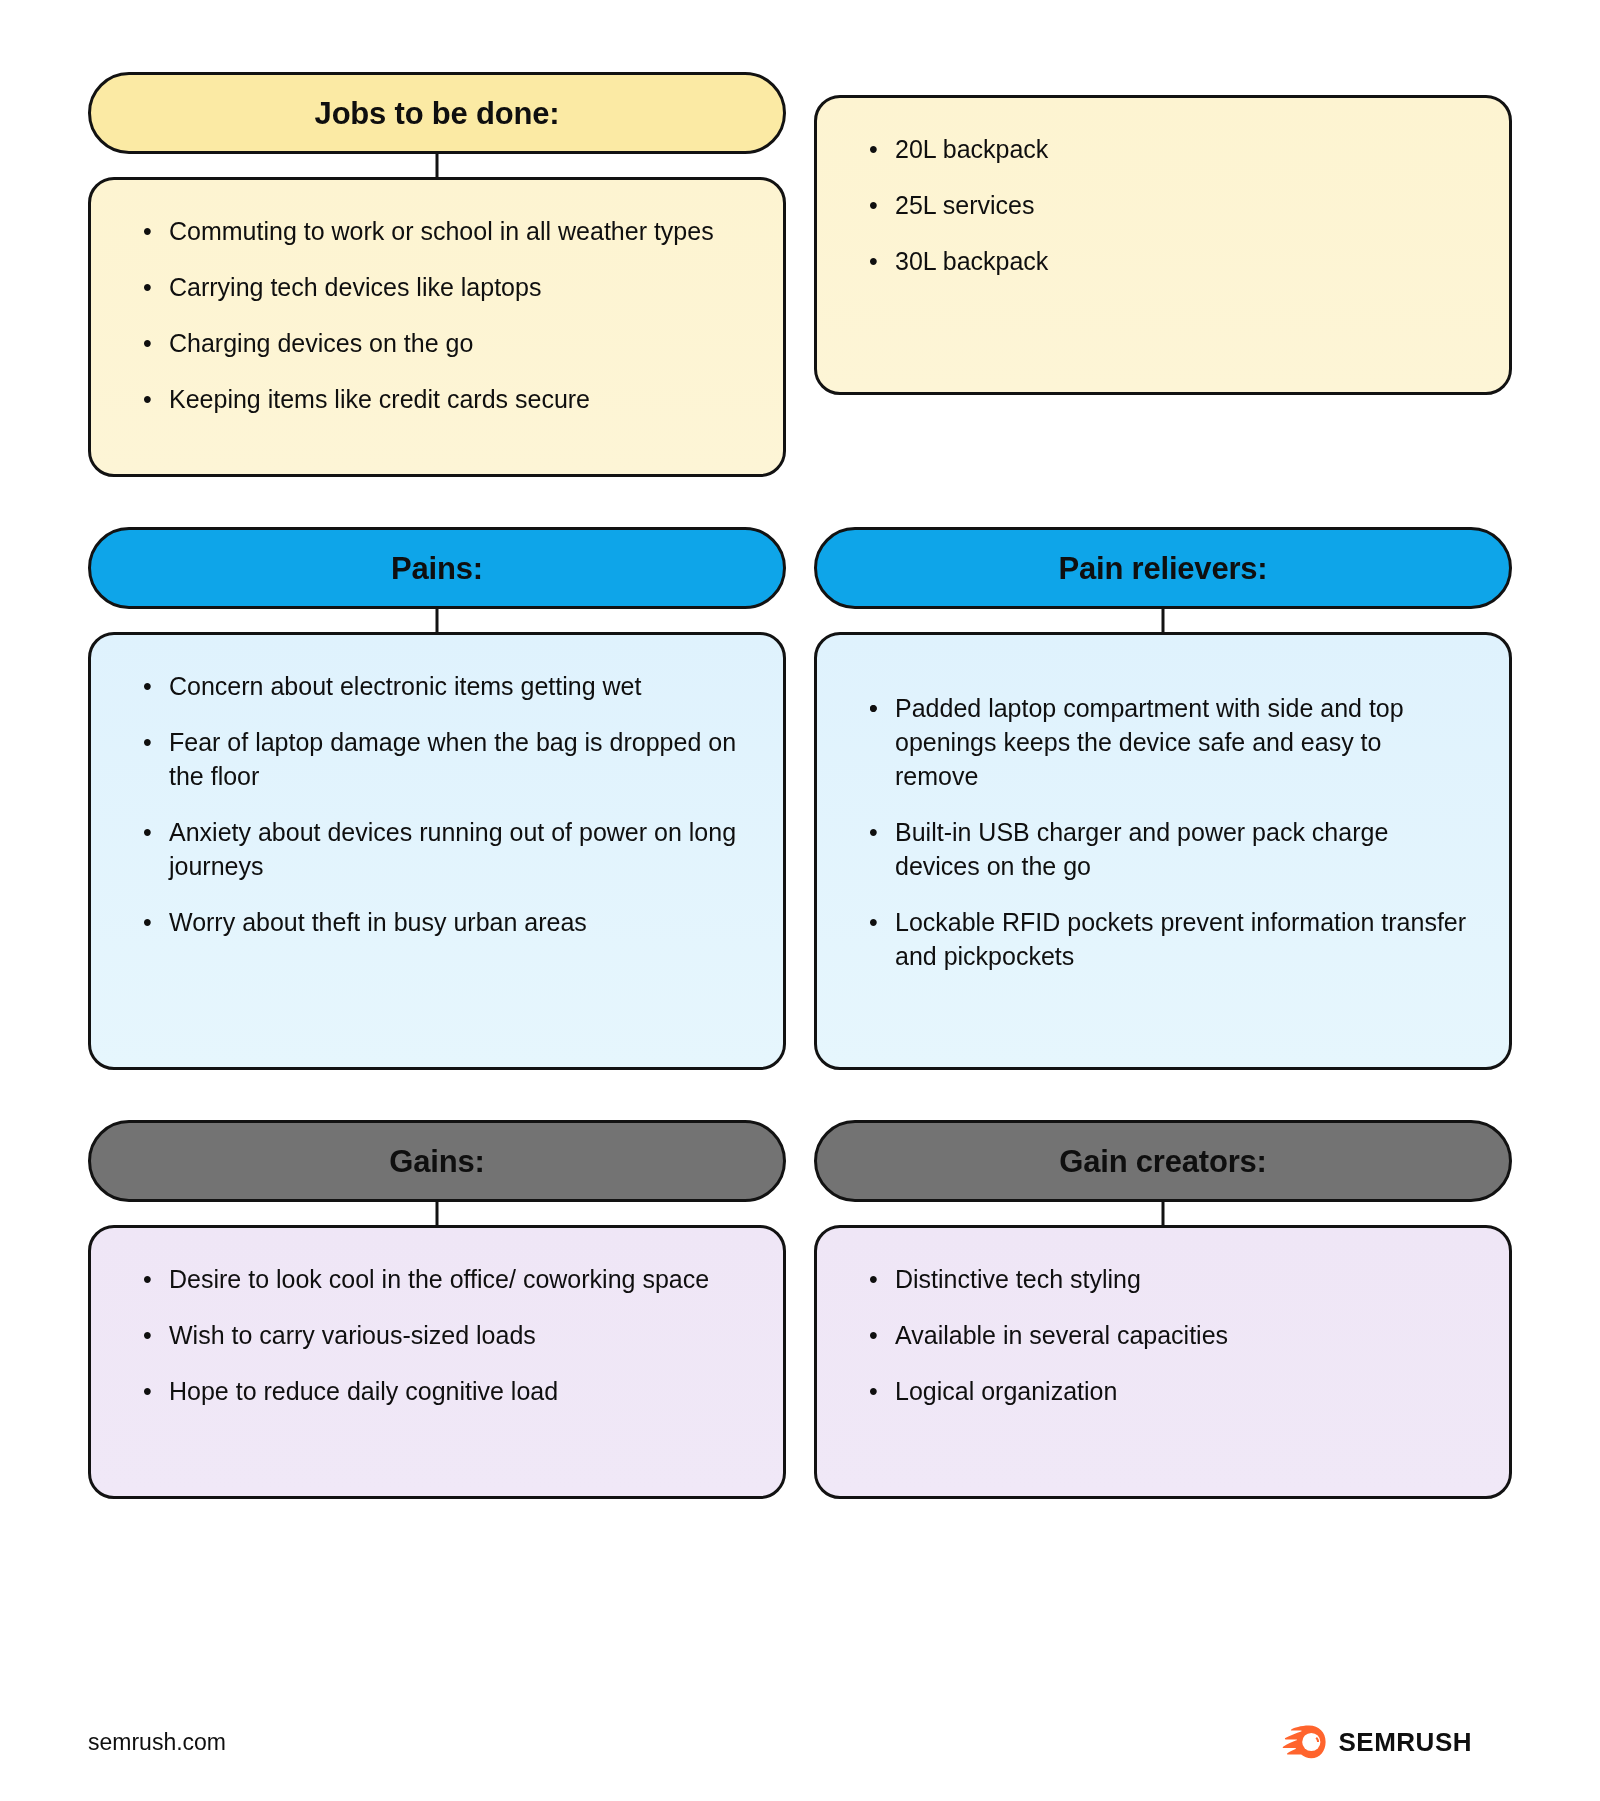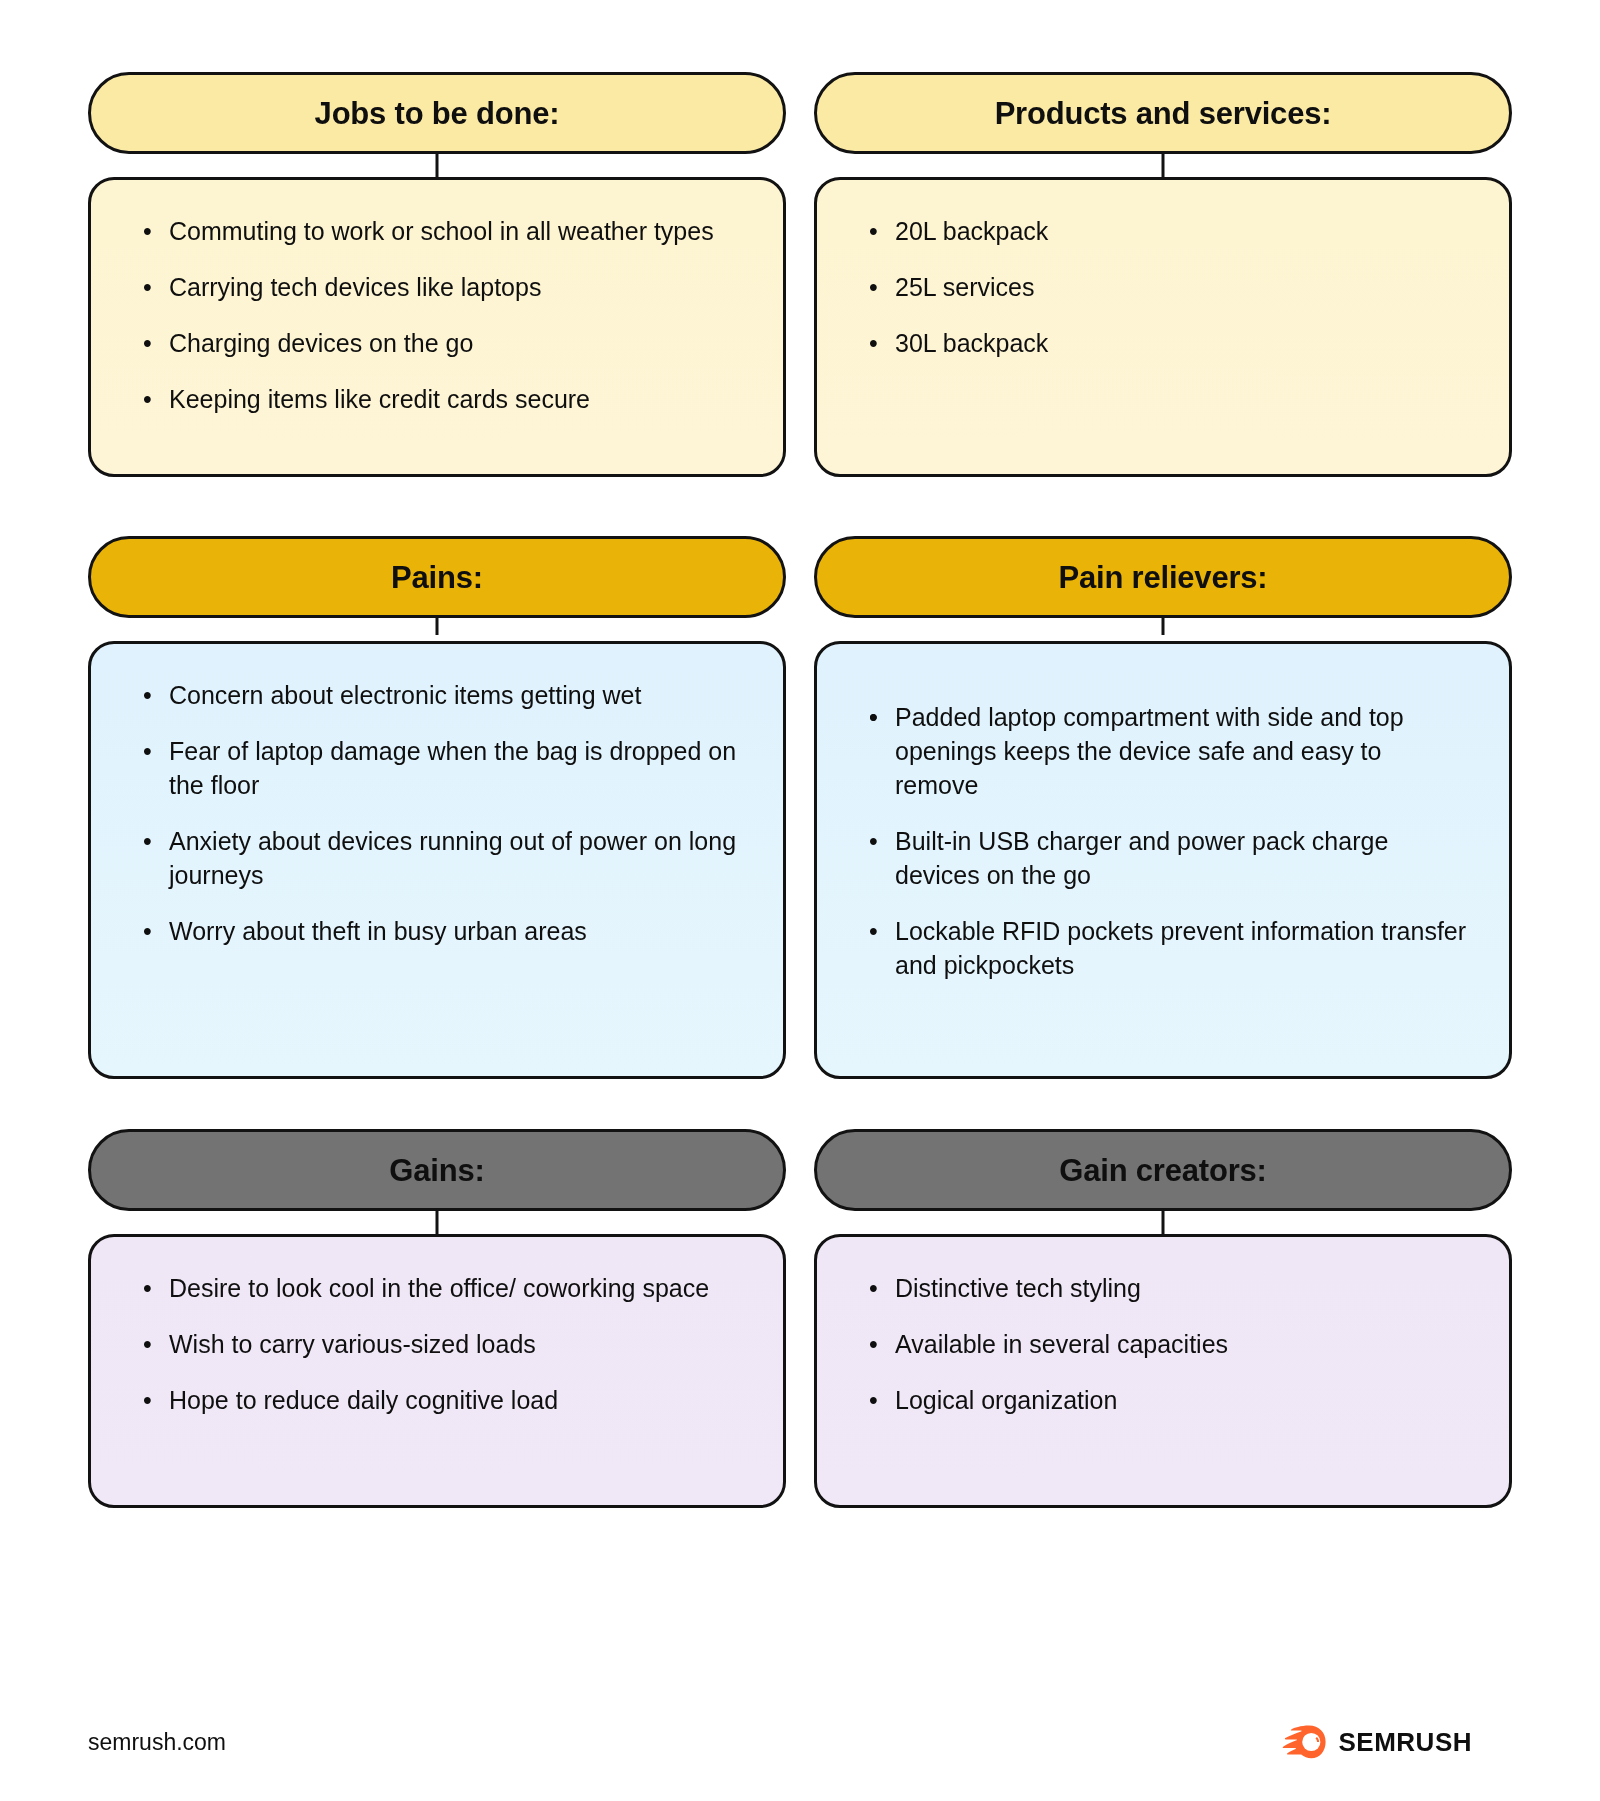--- a/index.html
+++ b/index.html
@@ -102,21 +102,21 @@
     top: 0;
     font-size: 25px;
     line-height: 1.36;
     color: #0f0f0f;
   }
 
   
   .theme-yellow .pill { background: #fbeaa4; }
   .theme-yellow .card { background: linear-gradient(180deg, #fdf4d1 0%, #fdf5d6 100%); }
 
-  .theme-blue .pill { background: #eab308; margin-top: 9px; }
+  .theme-blue .pill { background: #0ea5e9; }
   .theme-blue .card { background: linear-gradient(180deg, #dff2fd 0%, #e6f6fd 100%); }
 
   .theme-purple .pill { background: #737373; }
   .theme-purple .card { background: linear-gradient(180deg, #efe6f6 0%, #f0e8f7 100%); }
 
   
   .h-jobs  .card { min-height: 300px; }
   .h-prods .card { min-height: 300px; }
   .h-pains .card { min-height: 438px; }
   .h-relie .card { min-height: 438px; }
@@ -173,23 +173,20 @@
         <ul class="items">
           <li><span class="dot">•</span><span>Commuting to work or school in all weather types</span></li>
           <li><span class="dot">•</span><span>Carrying tech devices like laptops</span></li>
           <li><span class="dot">•</span><span>Charging devices on the go</span></li>
           <li><span class="dot">•</span><span>Keeping items like credit cards secure</span></li>
         </ul>
       </div>
     </div>
 
     <div class="block theme-yellow h-prods">
-      <div class="pill">
-        <span class="pill-label">Products and services:</span>
-      </div>
       <div class="connector"></div>
       <div class="card">
         <ul class="items">
           <li><span class="dot">•</span><span>20L backpack</span></li>
           <li><span class="dot">•</span><span>25L services</span></li>
           <li><span class="dot">•</span><span>30L backpack</span></li>
         </ul>
       </div>
     </div>
 

